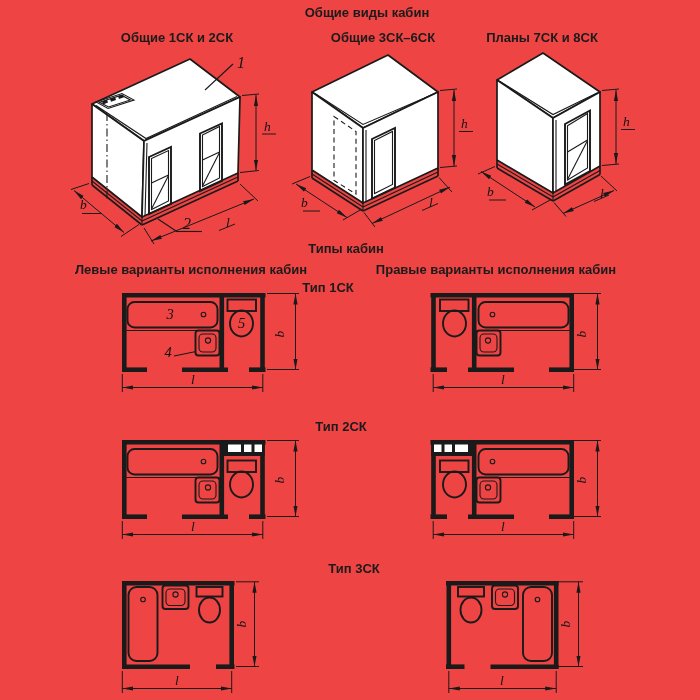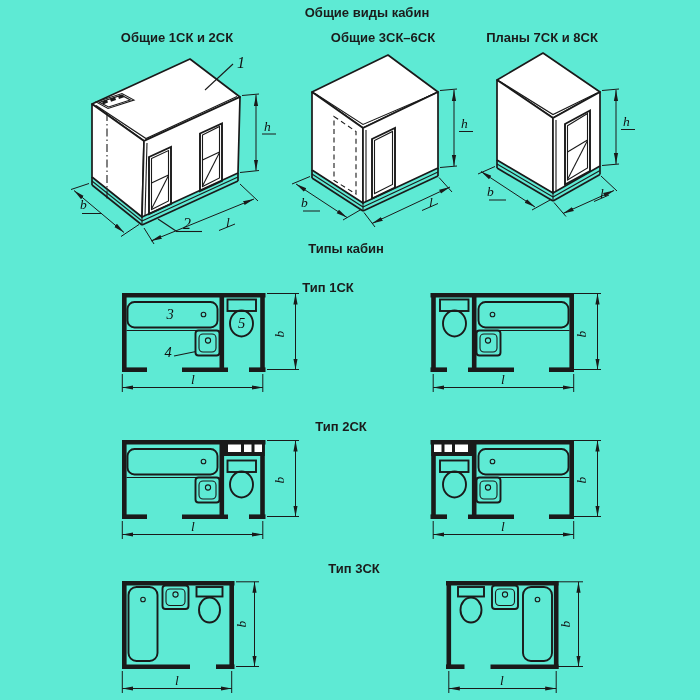--- a/index.html
+++ b/index.html
@@ -1,16 +1,16 @@
 <!DOCTYPE html>
 <html><head>
 <meta charset="utf-8">
 <style>
   html,body{margin:0;padding:0;background:#fff;}
-  .canvas{position:relative;width:700px;height:700px;background:#5eead4;overflow:hidden;
+  .canvas{position:relative;width:700px;height:700px;background:#ef4444;overflow:hidden;
           font-family:"Liberation Sans",sans-serif;color:#1b1b1b;}
   .hdr{position:absolute;transform:translateX(-50%);white-space:nowrap;
        font-size:13px;font-weight:700;color:#1b1b1b;}
   svg{position:absolute;overflow:visible;}
   .ln{stroke:#1a1a1a;fill:none;}
   .o{stroke-width:1.7;}
   .w{stroke-width:4.6;}
   .f{stroke-width:1.9;}
   .t{stroke-width:1.1;}
   .dm{stroke-width:1;}
@@ -22,20 +22,22 @@
 </head>
 <body>
 
 <div class="canvas">
 
   <div class="hdr" style="left:367px;top:5px">Общие виды кабин</div>
   <div class="hdr" style="left:177px;top:30px">Общие 1СК и 2СК</div>
   <div class="hdr" style="left:383px;top:30px">Общие 3СК–6СК</div>
   <div class="hdr" style="left:542px;top:30px">Планы 7СК и 8СК</div>
   <div class="hdr" style="left:346px;top:241px">Типы кабин</div>
+  <div class="hdr" style="left:191px;top:262px">Левые варианты исполнения кабин</div>
+  <div class="hdr" style="left:496px;top:262px">Правые варианты исполнения кабин</div>
   <div class="hdr" style="left:328px;top:280px">Тип 1СК</div>
   <div class="hdr" style="left:341px;top:419px">Тип 2СК</div>
   <div class="hdr" style="left:354px;top:561px">Тип 3СК</div>
 
   <svg style="left:58px;top:46px" width="222" height="196" viewBox="58 46 222 196">
     <defs>
       <marker id="arr" markerWidth="12" markerHeight="8" refX="11" refY="4" orient="auto-start-reverse" markerUnits="userSpaceOnUse">
         <path d="M11,4 L0,1.9 L0,6.1 Z" fill="#1a1a1a"></path>
       </marker>
     </defs>

